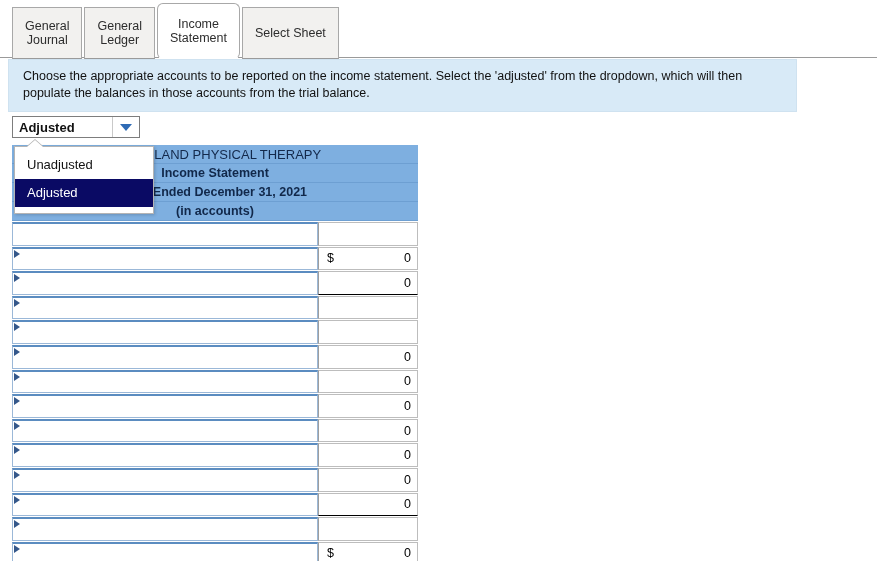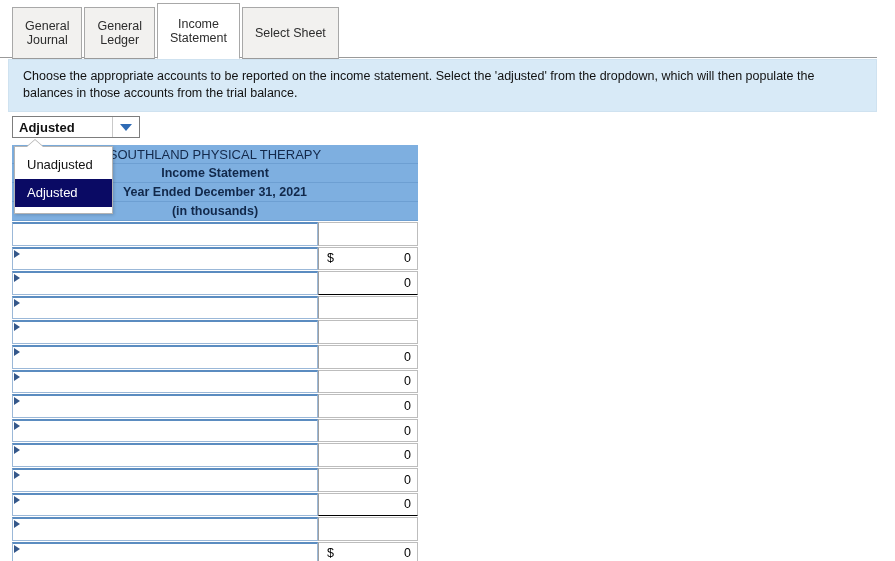--- a/index.html
+++ b/index.html
@@ -50,27 +50,28 @@
     box-sizing:border-box;
     white-space:pre-line;
     cursor:pointer;
   }
   .tab.active{
     background:#ffffff;
     border-bottom:1px solid #ffffff;
     height:56px;
     font-weight:400;
     z-index:3;
+    border-radius:6px;
   }
 
   
   .banner{
     position:absolute;
     left:8px;top:59px;
-    width:869px;
+    width:789px;
     background:#d8eaf7;
     border:1px solid #cfe2f0;
     box-sizing:border-box;
     padding:8px 12px 9px 14px;
     font-size:12.5px;
     line-height:17px;
     color:#111;
   }
 
   
@@ -105,21 +106,21 @@
     width:0;height:0;
     border-left:6px solid transparent;
     border-right:6px solid transparent;
     border-top:7px solid #2f6bb5;
   }
 
   
   .menu{
     position:absolute;
     left:14px;top:146px;
-    width:99px;
+    width:140px;
     background:#ffffff;
     border:1px solid #b4b4b4;
     box-shadow:1px 1px 3px rgba(0,0,0,.18);
     z-index:40;
     padding:4px 0 6px 0;
     box-sizing:border-box;
   }
   .menu .notch{
     position:absolute;
     top:-7px;left:12px;
@@ -234,21 +235,21 @@
   <span class="notch"></span>
 <div class="item">Unadjusted</div>
     <div class="item sel">Adjusted</div>
   </div>
 
 <div class="sheet">
   <div>
     <div class="hdr t1">SOUTHLAND PHYSICAL THERAPY</div>
     <div class="hdr">Income Statement</div>
     <div class="hdr">Year Ended December 31, 2021</div>
-    <div class="hdr">(in thousands)</div>
+    <div class="hdr">(in accounts)</div>
   </div>
   <div class="rows" id="rows">
       <div class="row">
         <div class="cell-name"></div>
         <div class="cell-amt blank-first">
           <span class="cur"></span>
           <span class="val"></span>
         </div>
       </div>
       <div class="row">

